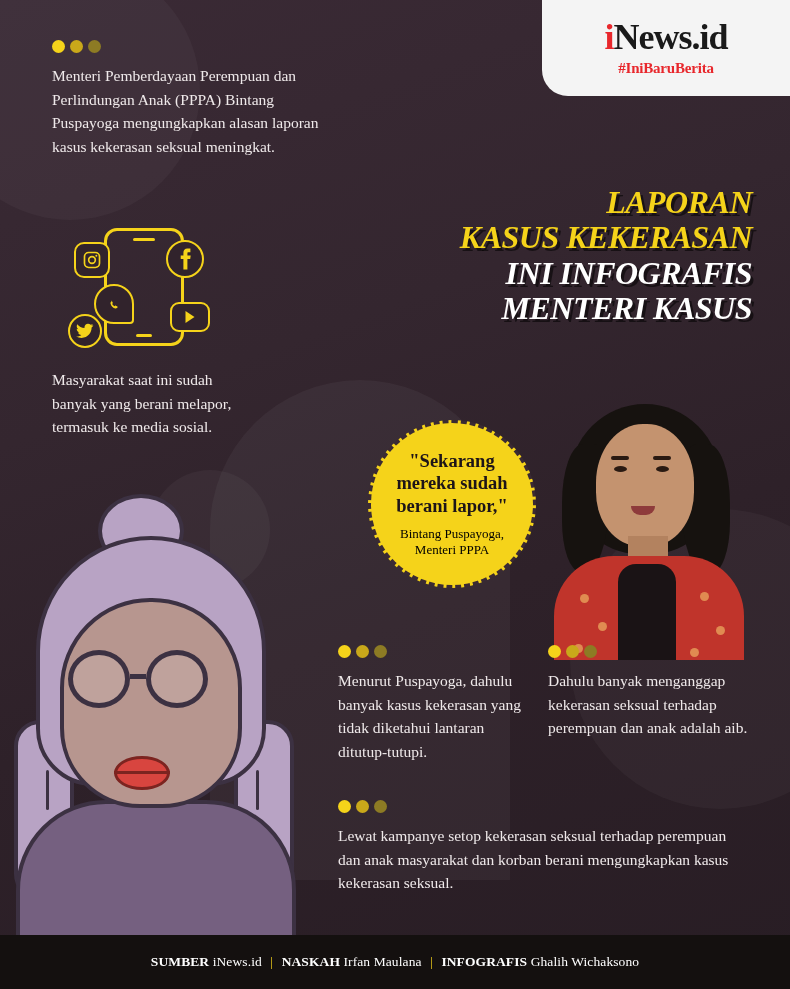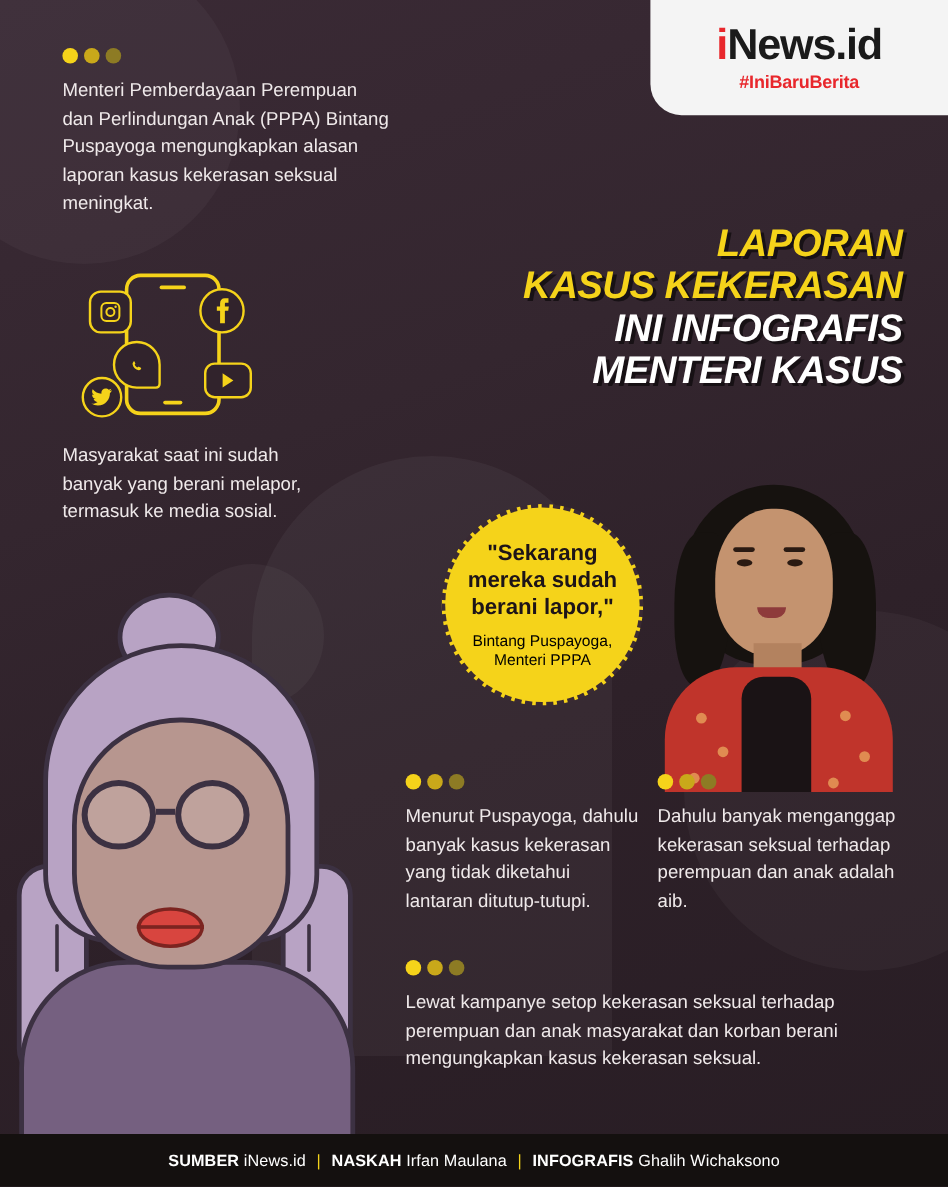--- a/index.html
+++ b/index.html
@@ -7,20 +7,21 @@
     width: 790px; height: 989px;
     font-family: "Liberation Sans", sans-serif;
     background: #2b2028;
     overflow: hidden;
   }
   #poster {
     position: relative;
     width: 790px; height: 989px;
     background: linear-gradient(160deg, #3a2a35 0%, #34262f 35%, #2e2129 60%, #281d24 100%);
     overflow: hidden;
+    font-family: Liberation Serif, serif;
   }
 
   
   .bg-blob {
     position: absolute;
     background: rgba(255,255,255,0.035);
     border-radius: 50%;
     pointer-events: none;
   }
   .bg-silhouette {
@@ -338,21 +339,21 @@
     position: absolute;
     background: #3c3142;
     width: 3px; height: 40px;
     border-radius: 2px;
   }
 
   
   .footer {
     position: absolute;
     left: 0; bottom: 0;
-    width: 790px; height: 44px;
+    width: 790px; height: 54px;
     background: #14100f;
     display: flex;
     align-items: center;
     justify-content: center;
   }
   .footer-bar {
     position: absolute;
     left: 0; bottom: 28px;
     width: 230px; height: 9px;
     background: #f5d31a;

